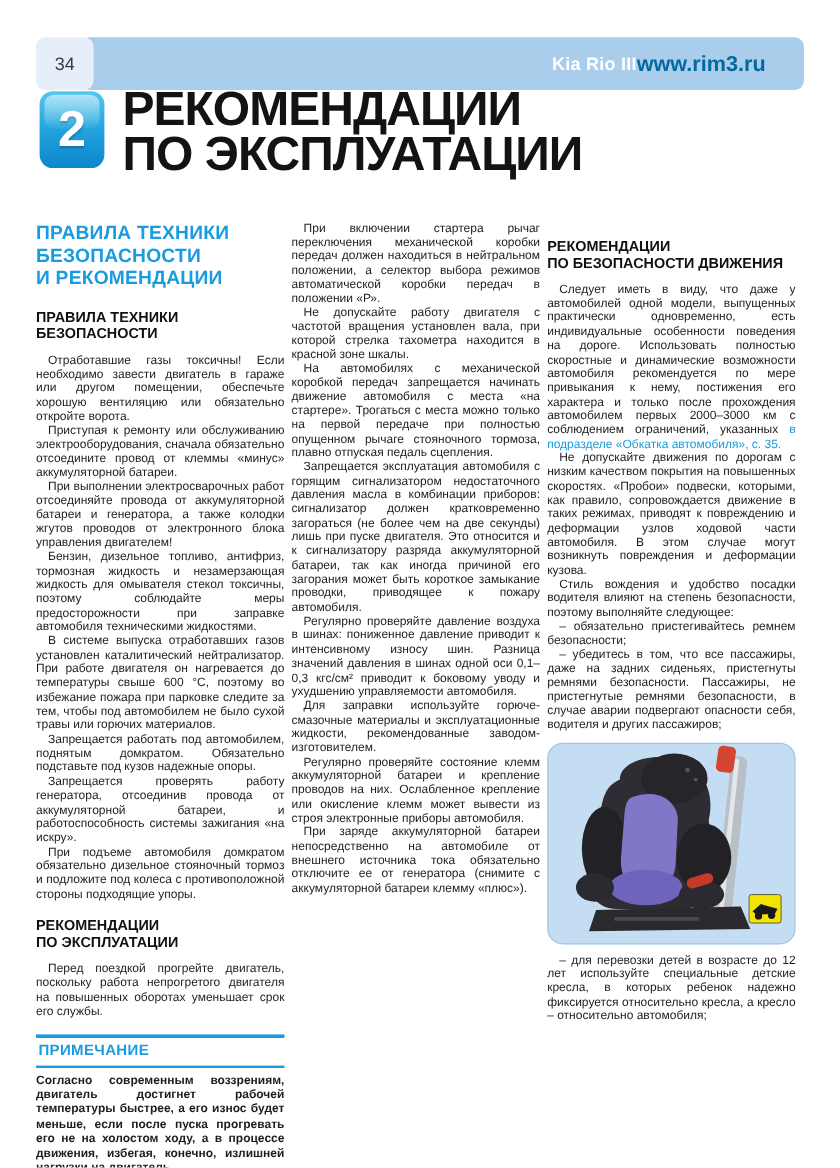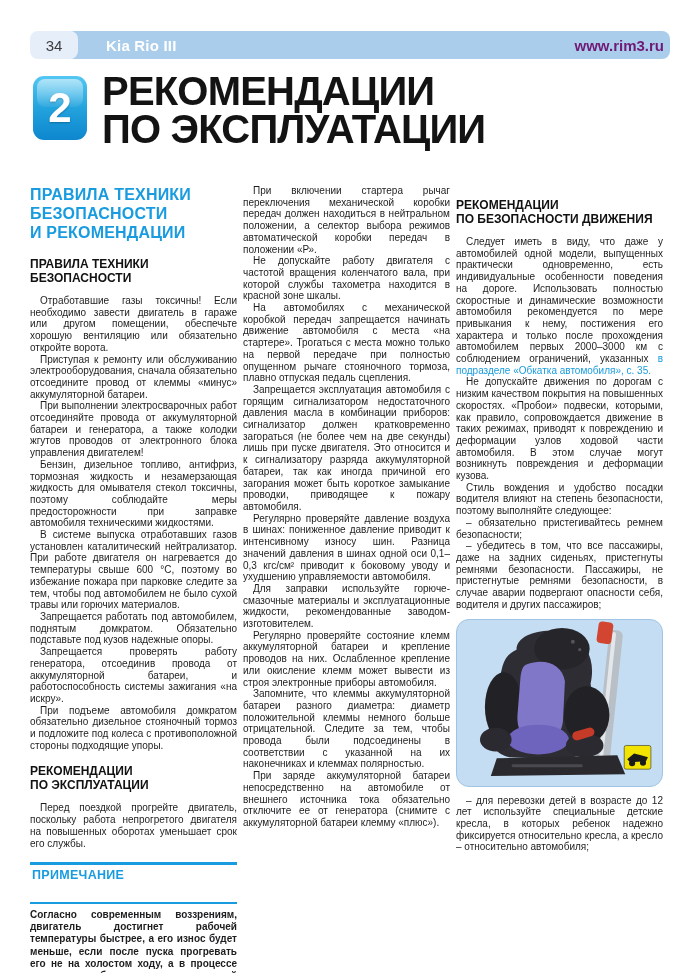--- a/index.html
+++ b/index.html
@@ -7,33 +7,33 @@
   body {
     background:#ffffff;
     font-family:"Liberation Sans", sans-serif;
     color:#1d1d1f;
     position:relative;
     overflow:hidden;
   }
   .page { position:absolute; inset:0; }
 
   
-  .header { position:absolute; left:30px; right:30px; top:31px; height:28px; display:flex; align-items:stretch; }
+  .header { position:absolute; left:30px; right:30px; top:31px; height:44px; display:flex; align-items:stretch; }
   .pagenum-box {
     width:48px; background:var(--pagenum-bg,#e6eefa); border-radius:8px;
     display:flex; align-items:center; justify-content:center;
     font-size:15px; color:#3c3c3e; position:relative; z-index:2;
   }
   .header-bar {
     flex:1; margin-left:-12px; background:var(--header-bar,#a9cdeb); border-radius:8px;
-    display:flex; align-items:center; justify-content:space-between;
-    padding:0 6px 0 40px; position:relative; z-index:1;
+    display:flex; align-items:center; justify-content:flex-end;
+    padding:0 32px 0 40px; position:relative; z-index:1;
   }
   .book-title { color:#fff; font-weight:bold; font-size:15px; letter-spacing:.2px; }
-  .site-url  { color:#701a75; font-weight:bold; font-size:15px; }
+  .site-url  { color:#0369a1; font-weight:bold; font-size:18px; }
 
   
   .chapter { position:absolute; left:33px; top:76px; display:flex; gap:15px; align-items:flex-start; }
   .chapter-num {
     width:54px; height:64px; border-radius:11px; flex:0 0 auto;
     background:linear-gradient(var(--chapter-grad-top,#54c7f2), #23a3dd 50%, var(--chapter-grad-bottom,#0d86ce));
     color:#fff; font-size:42px; font-weight:bold;
     display:flex; align-items:center; justify-content:center;
     position:relative; overflow:hidden; text-shadow:0 1px 2px rgba(0,60,110,.45);
   }
@@ -66,21 +66,21 @@
     hyphens:auto; -webkit-hyphens:auto;
   }
   .link { color:var(--accent-blue,#189cdf); cursor:pointer; }
 
   
   .note { margin-top:13px; }
   .note-title {
     color:var(--accent-blue,#189cdf); font-weight:bold; font-size:12.5px;
     border-top:3px solid var(--accent-blue,#189cdf);
     border-bottom:2px solid var(--accent-blue,#189cdf);
-    padding:3px 0 20px 2px; letter-spacing:.3px;
+    padding:3px 0 6px 2px; letter-spacing:.3px;
   }
   .note-body {
     font-weight:bold; font-size:10px; line-height:12.1px; text-align:justify;
     padding:5px 0 6px; border-bottom:2px solid var(--accent-blue,#189cdf);
   }
 
   
   .photo-box {
     margin-top:8px; width:207px; height:168px;
     background:var(--photo-bg,#c4ddf3); border:1px solid #9fc4e4; border-radius:13px;
@@ -133,27 +133,26 @@
         </div>
       <div class="note">
         <div class="note-title">ПРИМЕЧАНИЕ</div>
         <div class="note-body">Согласно современным воззрениям, двигатель достигнет рабочей температуры быстрее, а его износ будет меньше, если после пуска прогревать его не на холостом ходу, а в процессе движения, избегая, конечно, излишней нагрузки на двигатель.</div>
       </div>
     </div>
 
     <div class="col">
       <div>
           <p class="para">При включении стартера рычаг переключения механической коробки передач должен находиться в нейтральном положении, а селектор выбора режимов автоматической коробки передач в положении «Р».</p>
-          <p class="para">Не допускайте работу двигателя с частотой вращения коленчатого вала, при которой службы тахометра находится в красной зоне шкалы.</p>
+          <p class="para">Не допускайте работу двигателя с частотой вращения установлен вала, при которой стрелка тахометра находится в красной зоне шкалы.</p>
           <p class="para">На автомобилях с механической коробкой передач запрещается начинать движение автомобиля с места «на стартере». Трогаться с места можно только на первой передаче при полностью опущенном рычаге стояночного тормоза, плавно отпуская педаль сцепления.</p>
           <p class="para">Запрещается эксплуатация автомобиля с горящим сигнализатором недостаточного давления масла в комбинации приборов: сигнализатор должен кратковременно загораться (не более чем на две секунды) лишь при пуске двигателя. Это относится и к сигнализатору разряда аккумуляторной батареи, так как иногда причиной его загорания может быть короткое замыкание проводки, приводящее к пожару автомобиля.</p>
           <p class="para">Регулярно проверяйте давление воздуха в шинах: пониженное давление приводит к интенсивному износу шин. Разница значений давления в шинах одной оси 0,1–0,3 кгс/см² приводит к боковому уводу и ухудшению управляемости автомобиля.</p>
           <p class="para">Для заправки используйте горюче-смазочные материалы и эксплуатационные жидкости, рекомендованные заводом-изготовителем.</p>
           <p class="para">Регулярно проверяйте состояние клемм аккумуляторной батареи и крепление проводов на них. Ослабленное крепление или окисление клемм может вывести из строя электронные приборы автомобиля.</p>
-          <p class="para">Запомните, что клеммы аккумуляторной батареи разного диаметра: диаметр положительной клеммы немного больше отрицательной. Следите за тем, чтобы провода были подсоединены в соответствии с указанной на их наконечниках и клеммах полярностью.</p>
           <p class="para">При заряде аккумуляторной батареи непосредственно на автомобиле от внешнего источника тока обязательно отключите ее от генератора (снимите с аккумуляторной батареи клемму «плюс»).</p>
         </div>
     </div>
 
     <div class="col">
       <h3 class="black-heading spaced">РЕКОМЕНДАЦИИ
 ПО БЕЗОПАСНОСТИ ДВИЖЕНИЯ</h3>
       <div>
           <p class="para"><span>Следует иметь в виду, что даже у автомобилей одной модели, выпущенных практически одновременно, есть индивидуальные особенности поведения на дороге. Использовать полностью скоростные и динамические возможности автомобиля рекомендуется по мере привыкания к нему, постижения его характера и только после прохождения автомобилем первых 2000–3000 км с соблюдением ограничений, указанных </span><span class="link">в подразделе «Обкатка автомобиля», с. 35.</span></p>
           <p class="para">Не допускайте движения по дорогам с низким качеством покрытия на повышенных скоростях. «Пробои» подвески, которыми, как правило, сопровождается движение в таких режимах, приводят к повреждению и деформации узлов ходовой части автомобиля. В этом случае могут возникнуть повреждения и деформации кузова.</p>

